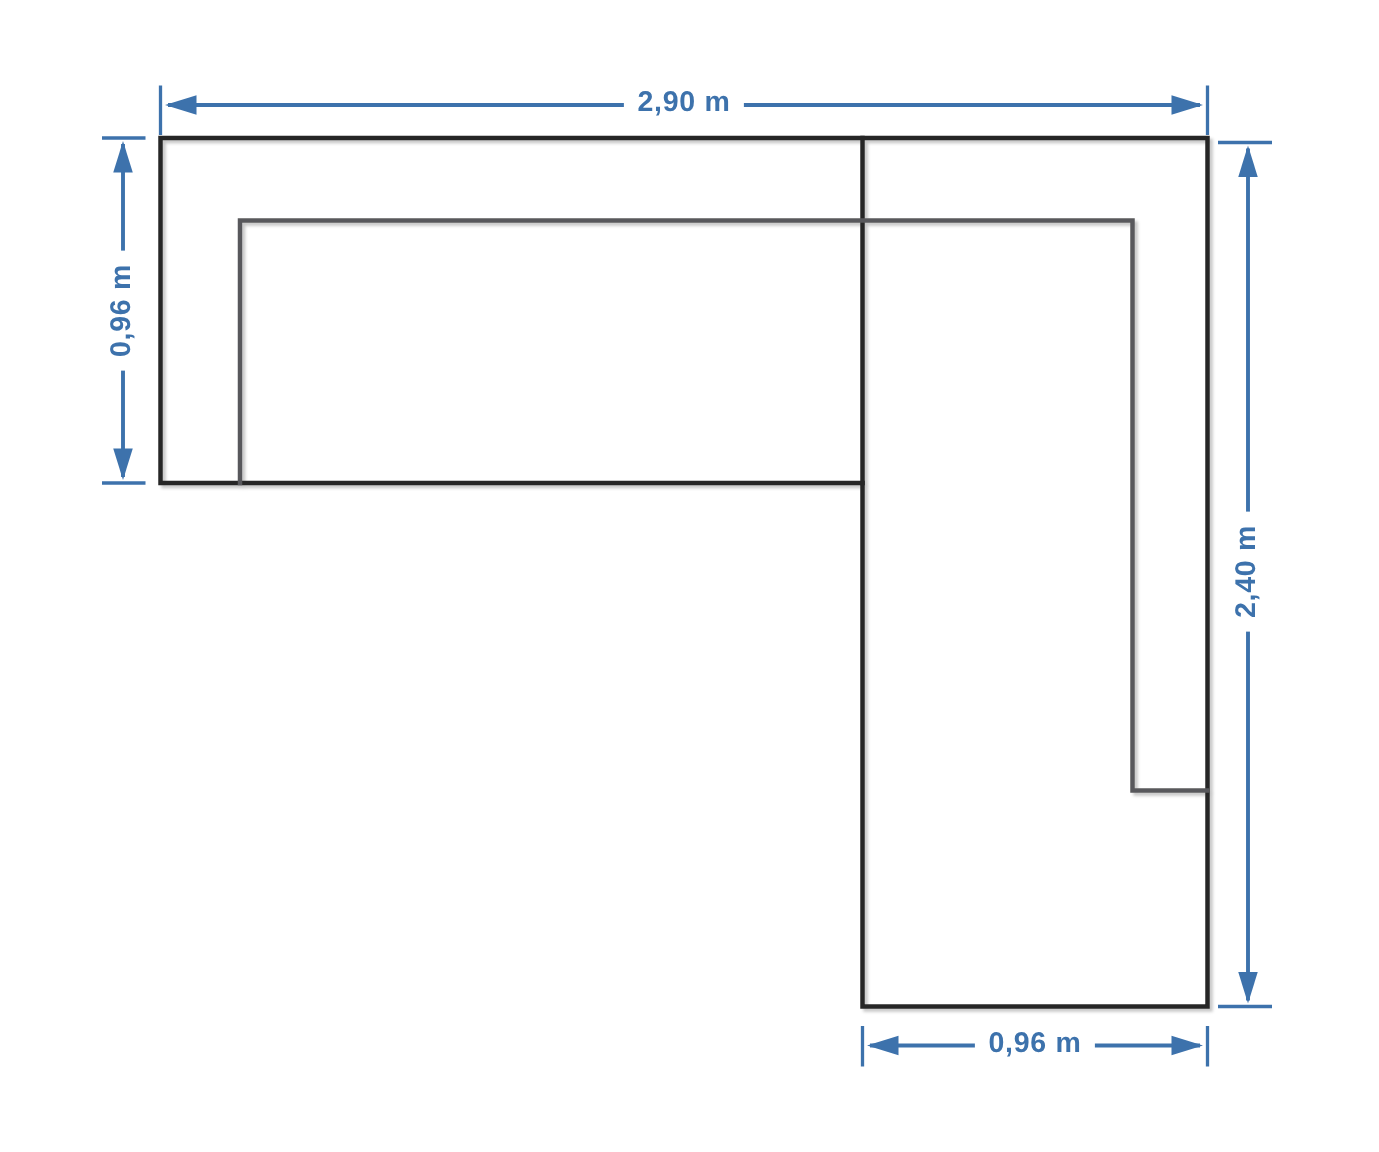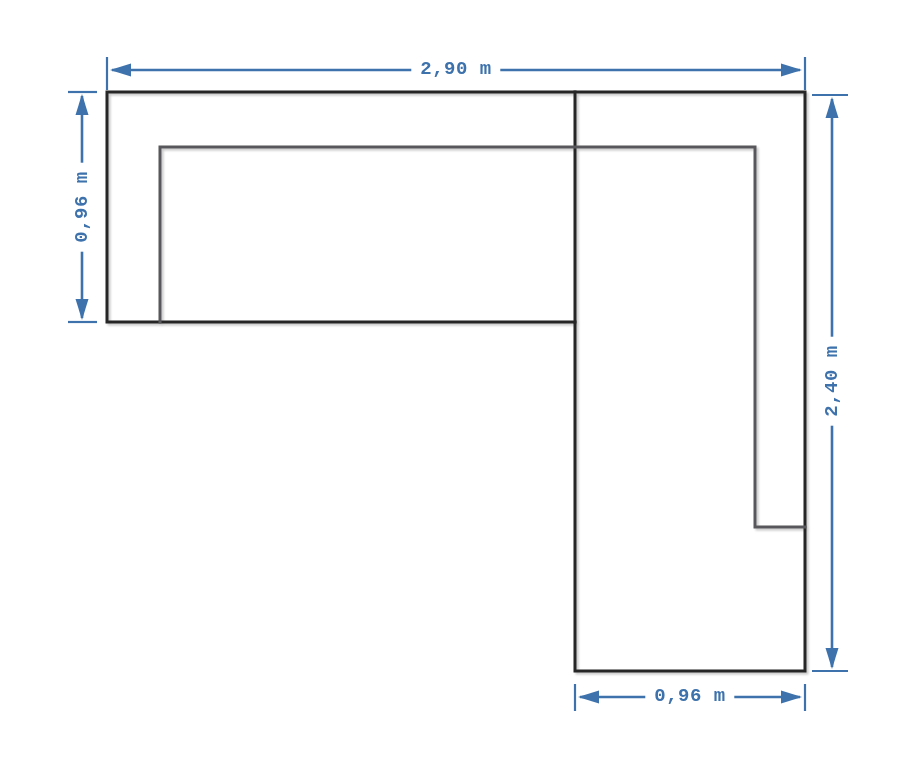--- a/index.html
+++ b/index.html
@@ -7,21 +7,21 @@
     --outline:#262626;
     --inner:#59595b;
     --bg:#ffffff;
   }
   html,body{margin:0;padding:0;background:var(--bg);}
   .canvas{
     position:relative;
     width:857px;height:768px;
     background:var(--bg);
     overflow:hidden;
-    font-family:Liberation Mono, monospace;
+    font-family:Liberation Sans, sans-serif;
     padding-left:27px;
   }
   .plan-svg{position:absolute;left:0;top:0;width:919px;height:768px;display:block;}
   .outline-stroke{stroke:var(--outline);stroke-width:3;fill:none;stroke-linecap:square;}
   .inner-stroke{stroke:var(--inner);stroke-width:3;fill:none;stroke-linecap:square;}
   .dim-stroke{stroke:var(--dim);stroke-width:2.6;fill:none;stroke-linecap:butt;}
   .tick-stroke{stroke:var(--dim);stroke-width:2.2;fill:none;}
   .dim-fill{fill:var(--dim);stroke:none;}
   .dim-label{
     position:absolute;

